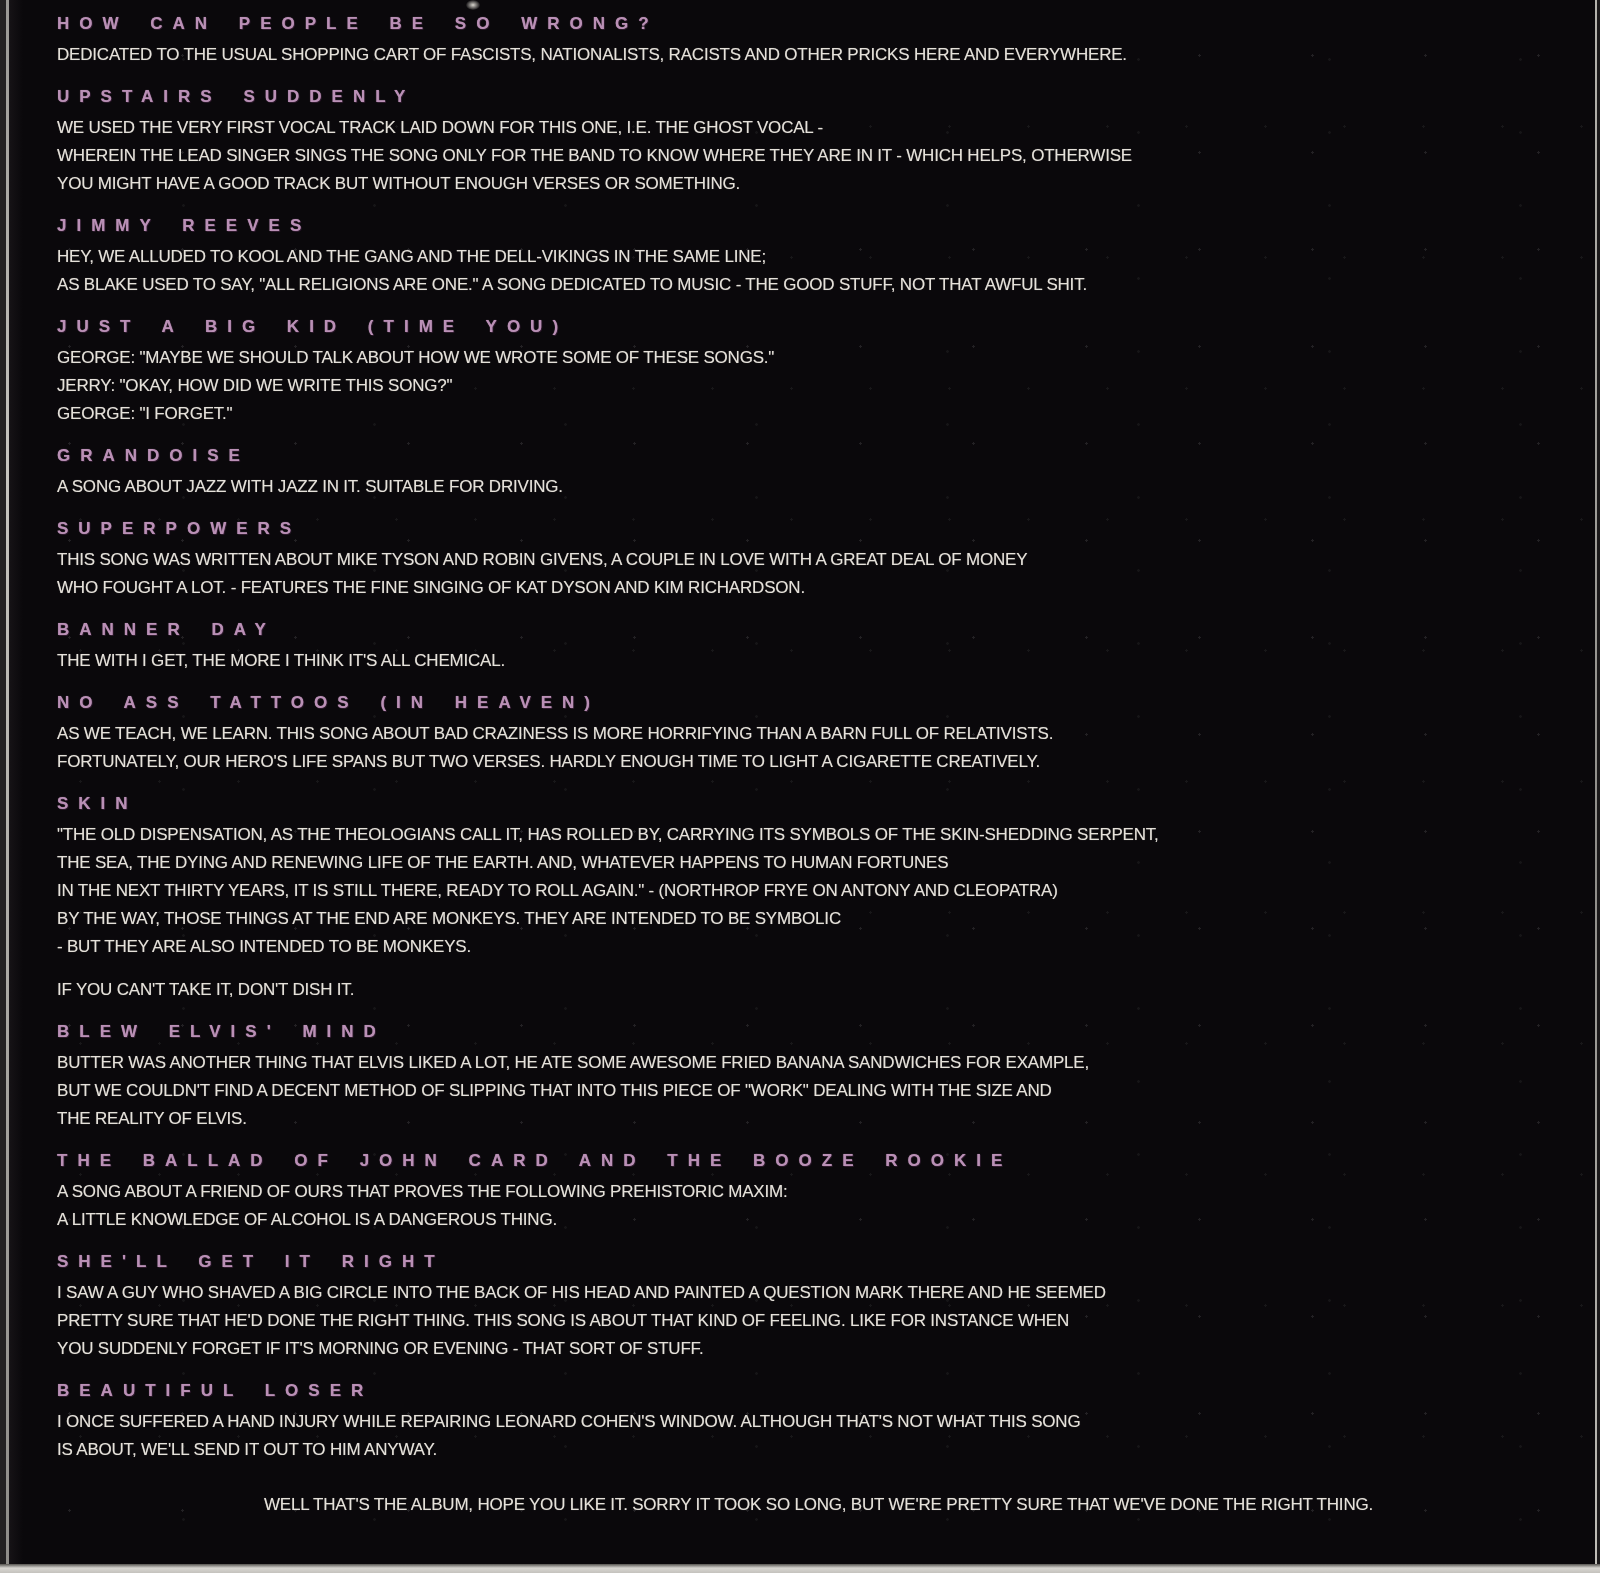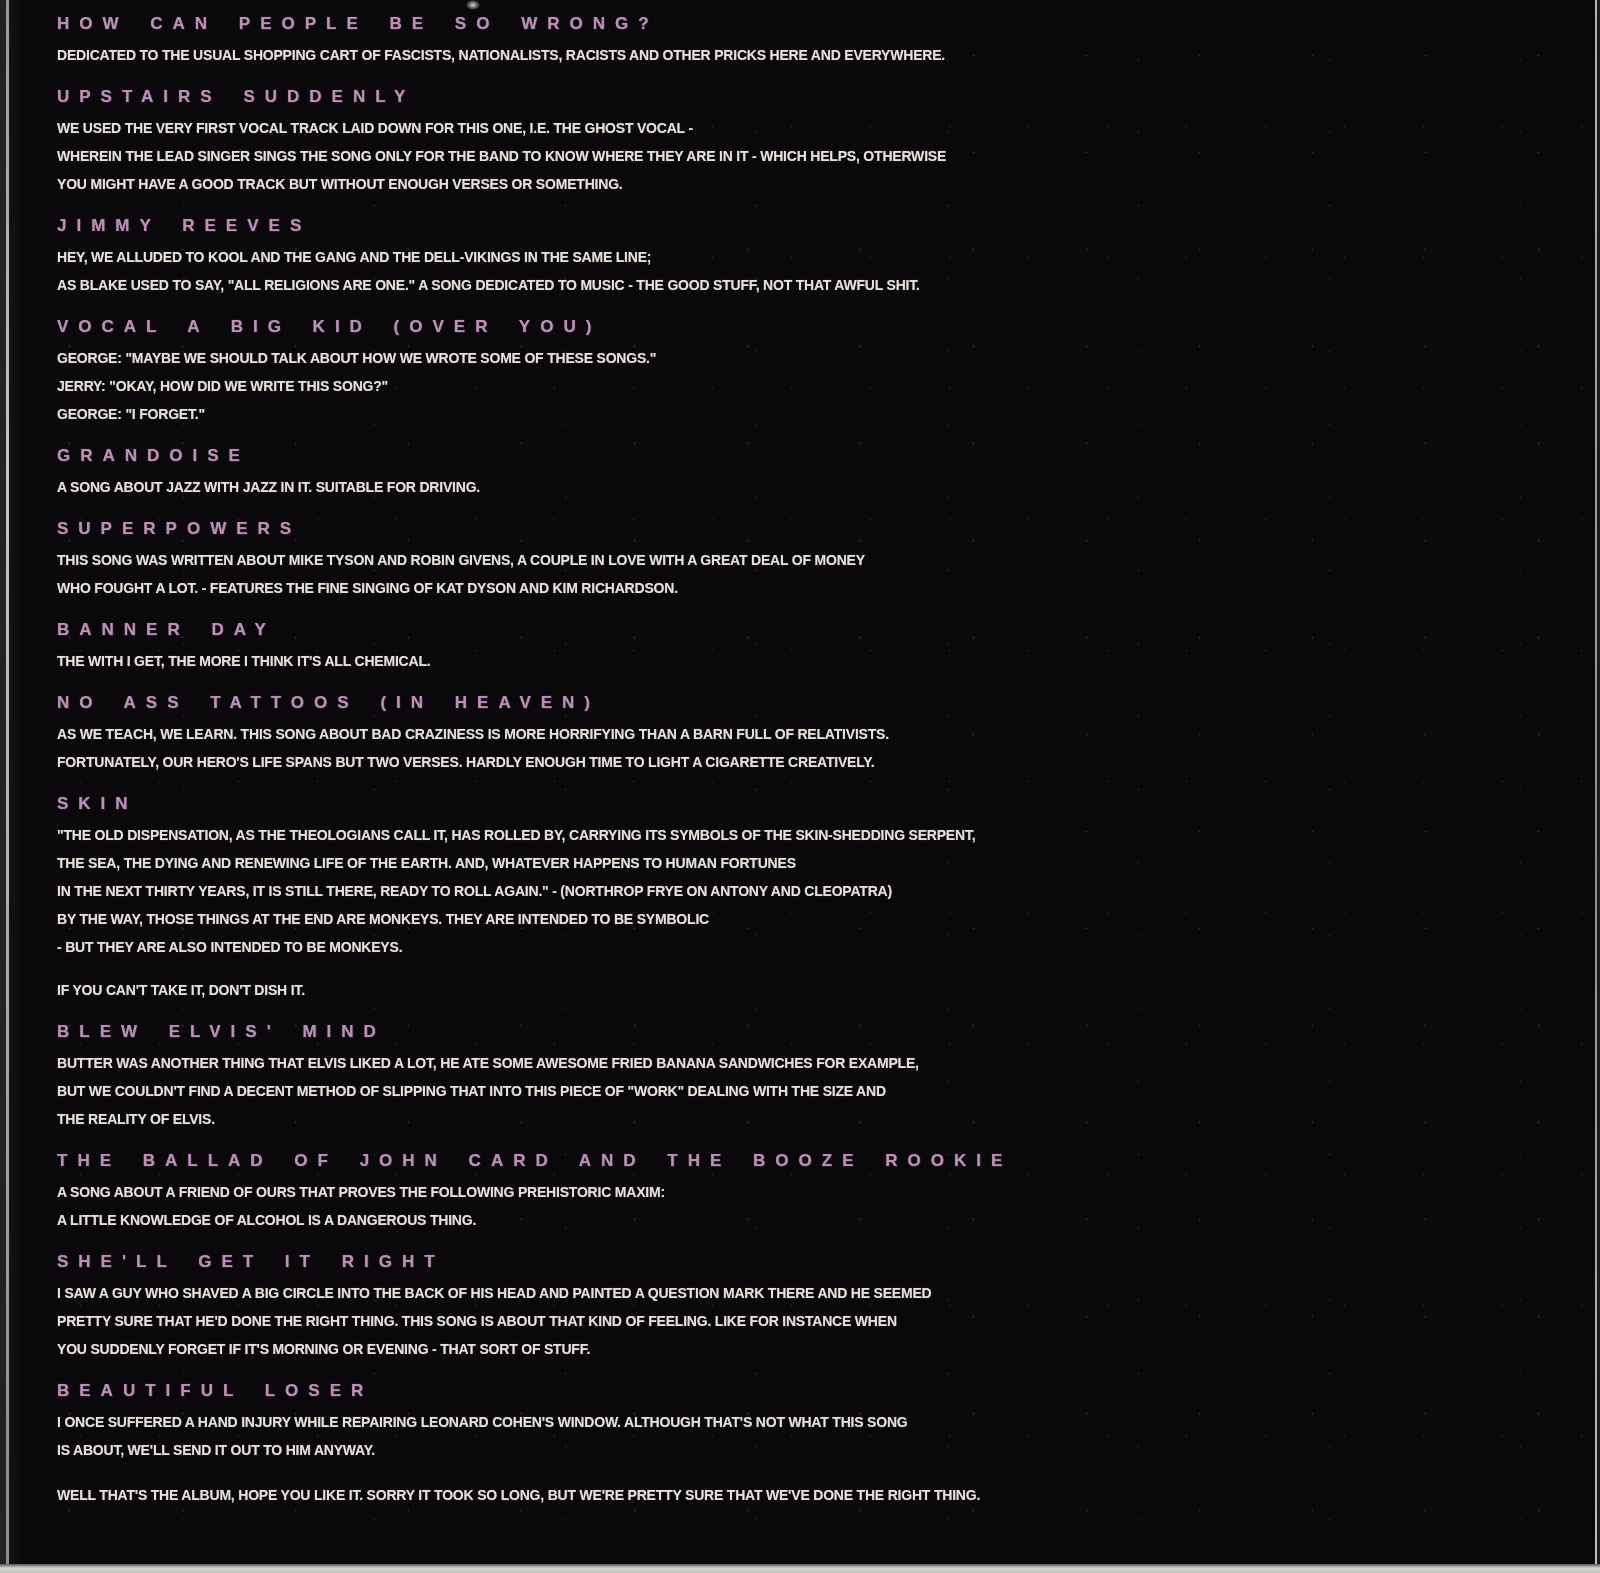--- a/index.html
+++ b/index.html
@@ -69,29 +69,28 @@
     font-weight: bold;
     line-height: 26px;
     letter-spacing: 10px;
     word-spacing: 7px;
     color: var(--title, #ba90b6);
     text-shadow: 0 0 1px rgba(186,144,182,0.65), 1px 1px 0 rgba(60,30,58,0.55);
     white-space: nowrap;
   }
   .note-line {
     margin: 0;
-    font-size: 14px;
+    font-size: 17px;
     line-height: 28px;
     letter-spacing: -0.2px;
     color: var(--body, #e5e1da);
     text-shadow: 0 0 1px rgba(229,225,218,0.4);
     white-space: nowrap;
-    font-weight: bold;
   }
-  .closing-line { margin-top: 17px; }
+  .closing-line { margin-top: 27px; text-align: center; }
 </style>
 </head>
 <body>
 
 <div class="page">
   <div class="edge-left-outer"></div>
   <div class="edge-left-line"></div>
   <div class="edge-left-shadow"></div>
   <div class="edge-right-line"></div>
   <div class="edge-right-outer"></div>
@@ -109,21 +108,21 @@
         <p class="note-line">WE USED THE VERY FIRST VOCAL TRACK LAID DOWN FOR THIS ONE, I.E. THE GHOST VOCAL -</p>
         <p class="note-line">WHEREIN THE LEAD SINGER SINGS THE SONG ONLY FOR THE BAND TO KNOW WHERE THEY ARE IN IT - WHICH HELPS, OTHERWISE</p>
         <p class="note-line">YOU MIGHT HAVE A GOOD TRACK BUT WITHOUT ENOUGH VERSES OR SOMETHING.</p>
       </section>
       <section class="track-section">
         <h2 class="track-title">JIMMY REEVES</h2>
         <p class="note-line">HEY, WE ALLUDED TO KOOL AND THE GANG AND THE DELL-VIKINGS IN THE SAME LINE;</p>
         <p class="note-line">AS BLAKE USED TO SAY, "ALL RELIGIONS ARE ONE." A SONG DEDICATED TO MUSIC - THE GOOD STUFF, NOT THAT AWFUL SHIT.</p>
       </section>
       <section class="track-section">
-        <h2 class="track-title">VOCAL A BIG KID (OVER YOU)</h2>
+        <h2 class="track-title">JUST A BIG KID (TIME YOU)</h2>
         <p class="note-line">GEORGE: "MAYBE WE SHOULD TALK ABOUT HOW WE WROTE SOME OF THESE SONGS."</p>
         <p class="note-line">JERRY: "OKAY, HOW DID WE WRITE THIS SONG?"</p>
         <p class="note-line">GEORGE: "I FORGET."</p>
       </section>
       <section class="track-section">
         <h2 class="track-title">GRANDOISE</h2>
         <p class="note-line">A SONG ABOUT JAZZ WITH JAZZ IN IT. SUITABLE FOR DRIVING.</p>
       </section>
       <section class="track-section">
         <h2 class="track-title">SUPERPOWERS</h2>

